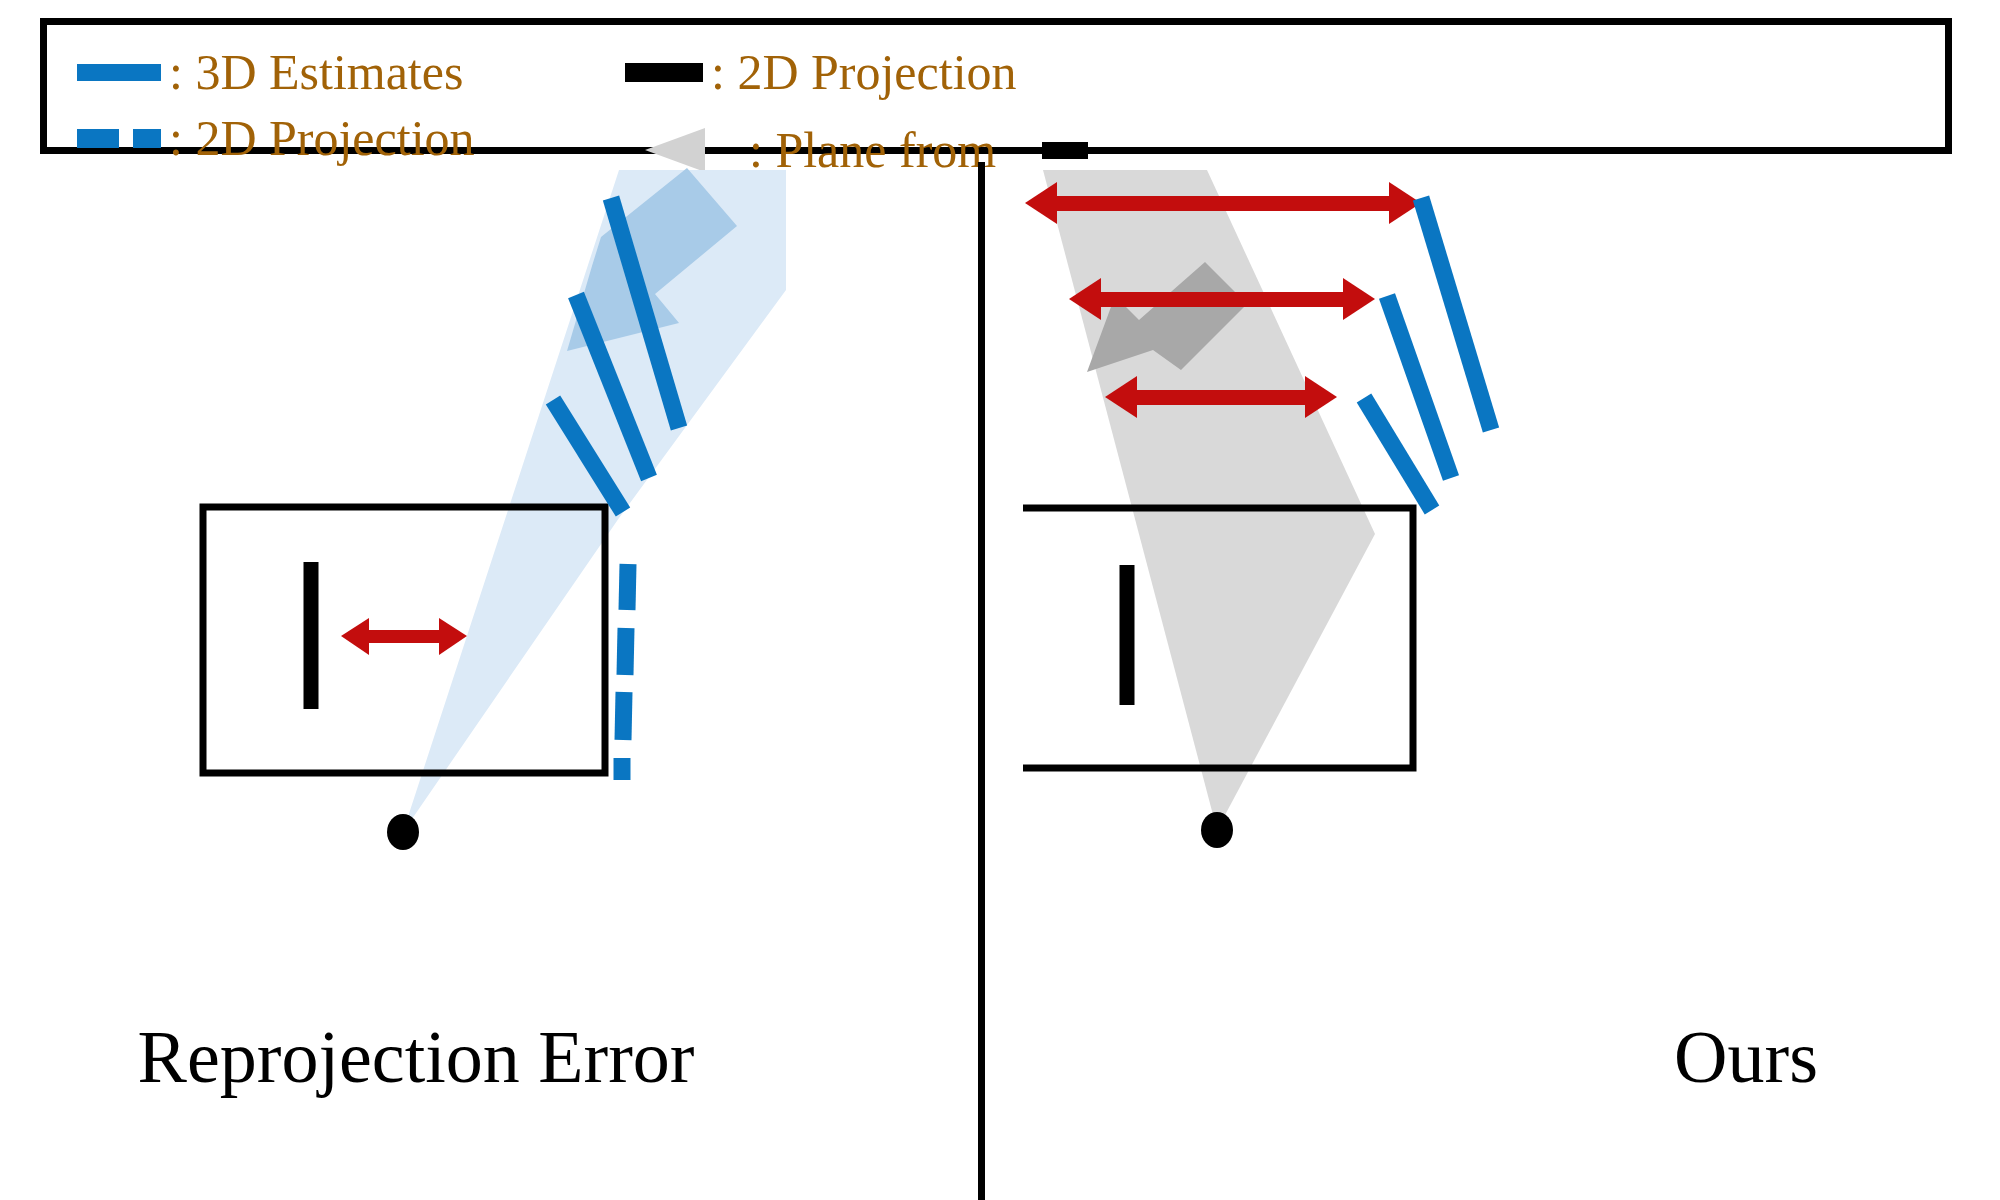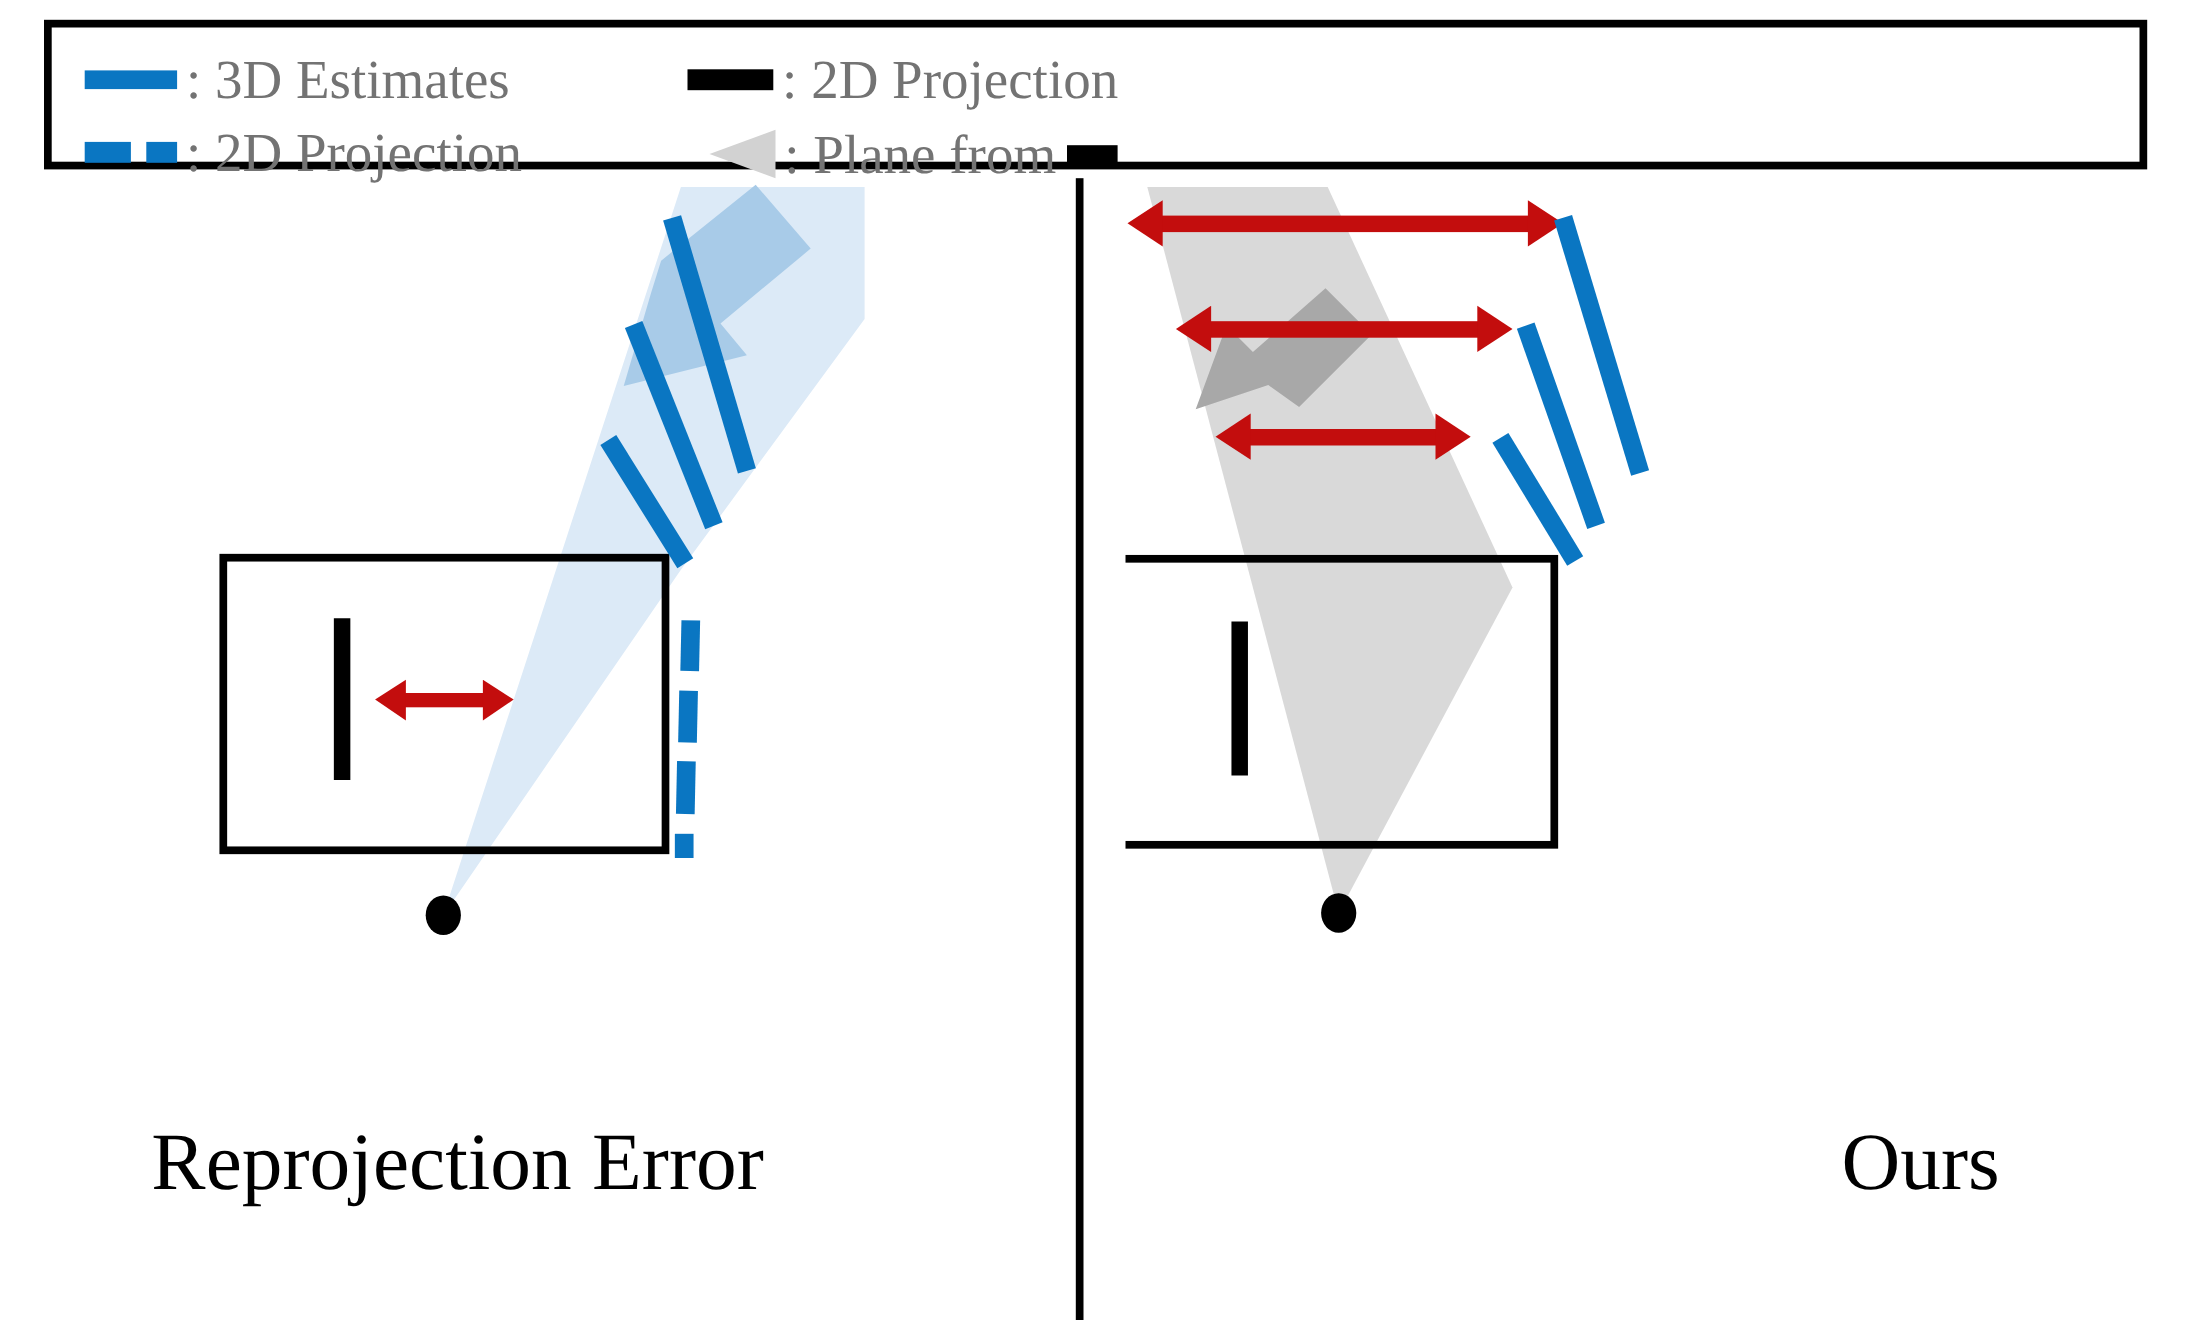--- a/index.html
+++ b/index.html
@@ -30,21 +30,21 @@
   }
   .legend-entry {
     position: absolute;
     display: flex;
     align-items: center;
     white-space: nowrap;
   }
   .legend-label {
     font-family: "Liberation Serif", serif;
     font-size: 50px;
-    color: #737373;
+    color: #a16207;
     line-height: 1;
     margin-left: 8px;
   }
   .swatch {
     display: inline-block;
     flex: 0 0 auto;
   }
   .sw-solid-blue {
     width: 84px;
     height: 17px;
@@ -136,21 +136,21 @@
           <i class="b"></i>
       </span>
       <span class="legend-label">: 2D Projection</span>
     </div>
 
     <div class="legend-entry" style="left:578px; top:22px;">
       <span class="swatch sw-solid-black"></span>
       <span class="legend-label">: 2D Projection</span>
     </div>
 
-    <div class="legend-entry" style="left:598px; top:90px;">
+    <div class="legend-entry" style="left:598px; top:100px;gap:36px;">
       <span class="swatch sw-plane-tri"></span>
       <span class="legend-label">: Plane from</span>
       <span class="swatch sw-small-black"></span>
     </div>
 
   </div>
 
   <div id="panel-divider"></div>
 
   <div class="panel" id="panel-left">

